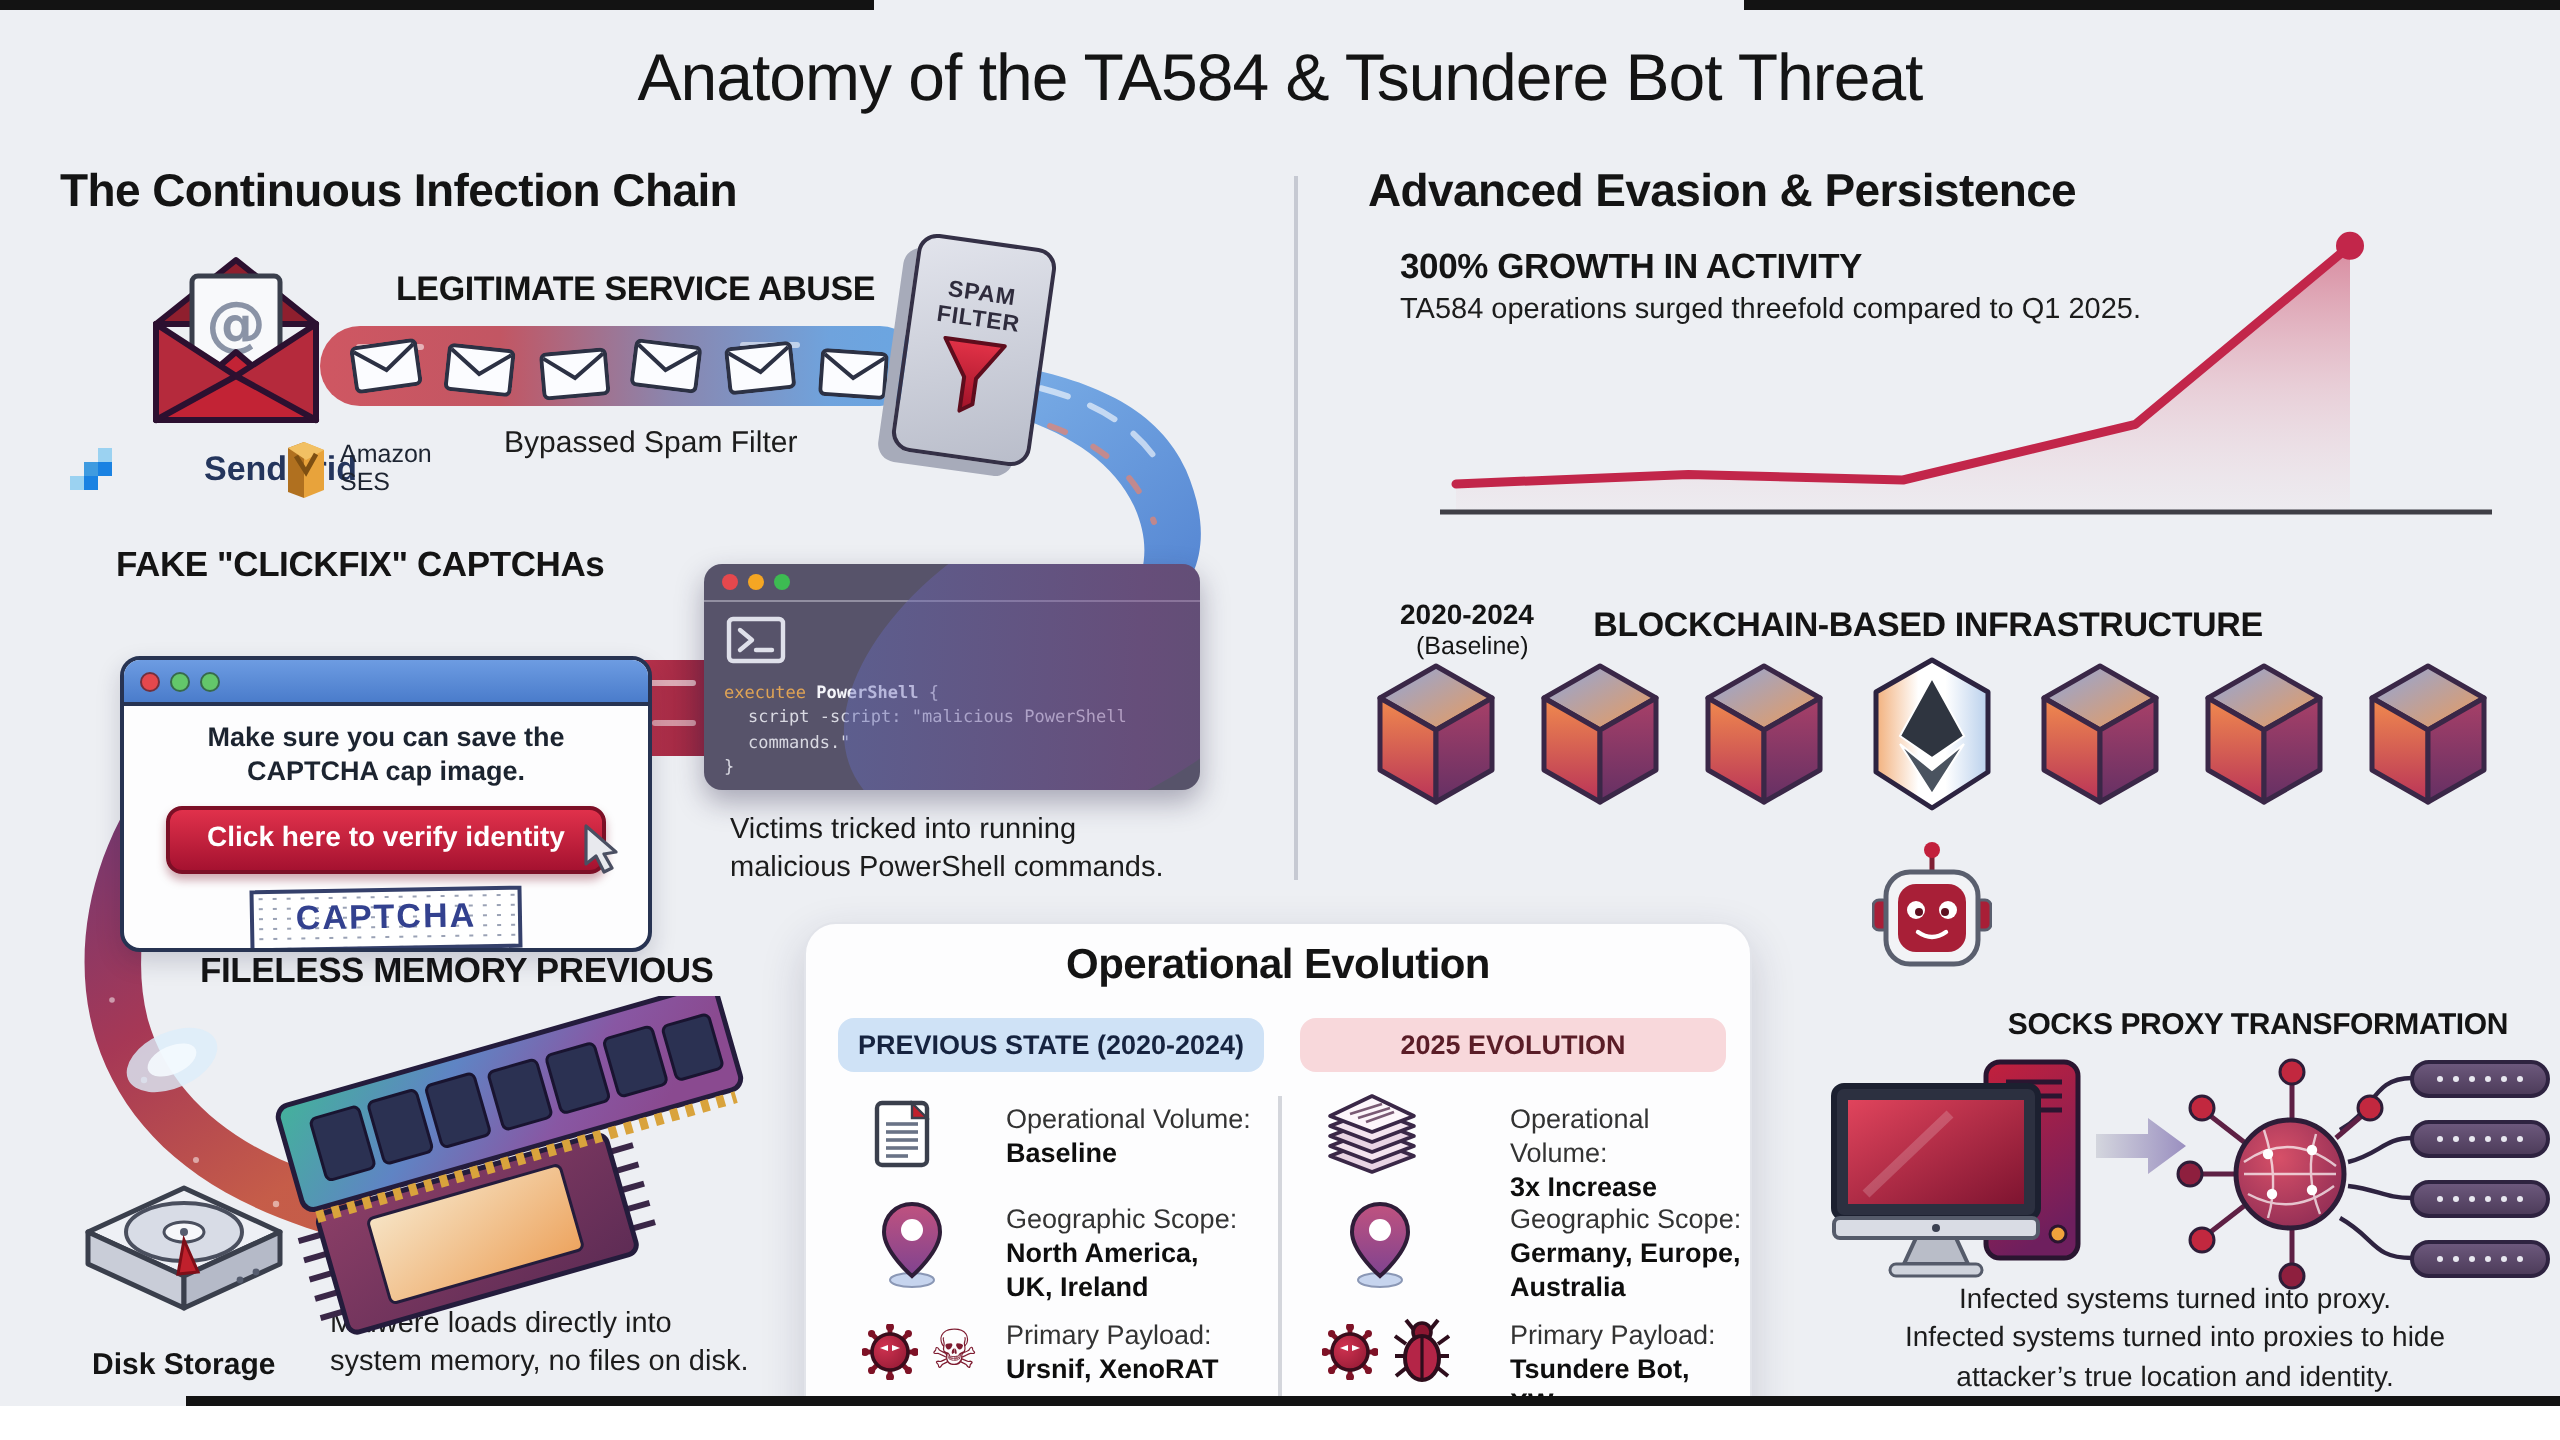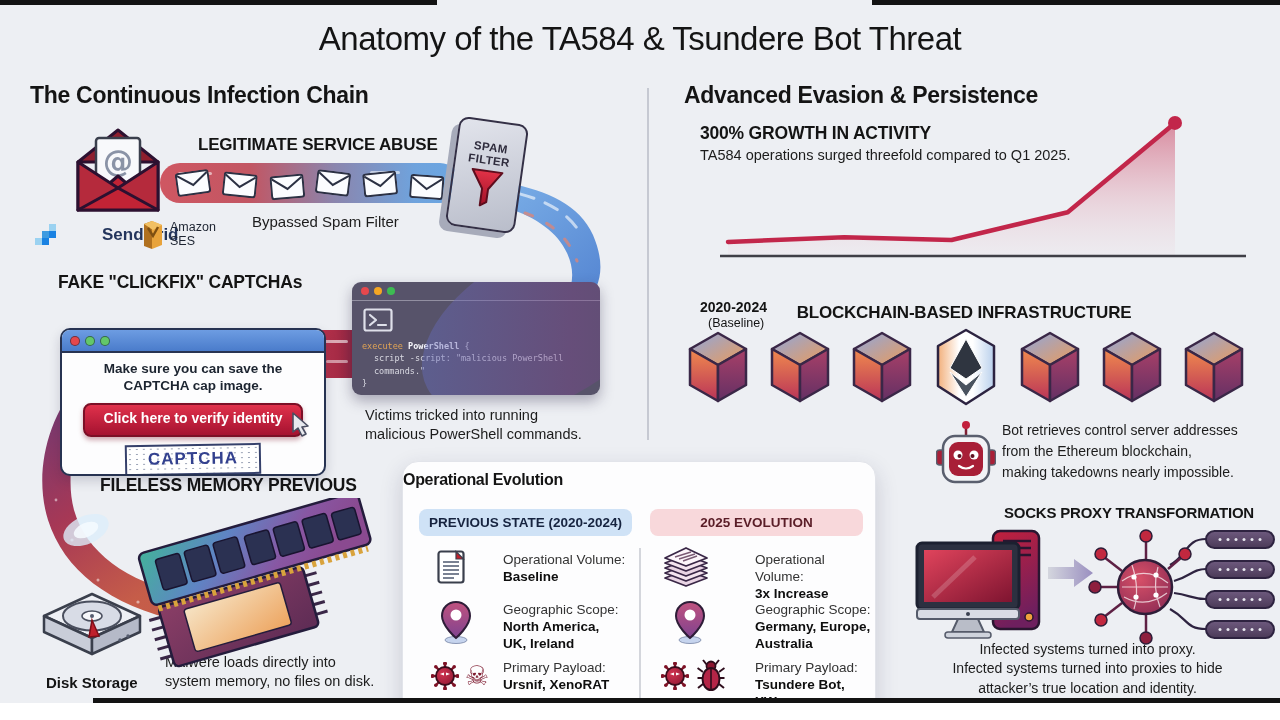--- a/index.html
+++ b/index.html
@@ -43,21 +43,21 @@
   .termbar{height:18px;display:flex;align-items:center;gap:5px;padding-left:9px;border-bottom:1.5px solid rgba(235,235,245,.4);}
   .tdot{width:8px;height:8px;border-radius:50%;}
   .code{font-family:"DejaVu Sans Mono",monospace;font-size:8.5px;line-height:1.45;color:#d9d9e2;padding:4px 10px 0;}
   .kw{color:#e0a455;} .cmd{color:#f5f5fa;font-weight:bold;}
   .term-swirl{position:absolute;left:60px;top:-30px;width:260px;height:150px;border-radius:50%;
               background:linear-gradient(120deg,rgba(95,115,195,.45),rgba(125,70,145,.4) 60%,rgba(90,60,120,.15));
               transform:rotate(-28deg);}
   
   .panel{width:472px;height:259px;background:#fdfdfe;border:1px solid #e2e4ea;border-radius:16px;
          box-shadow:0 8px 22px rgba(40,40,80,.18);}
-  .panel-title{position:absolute;top:9px;width:100%;font-size:16px;font-weight:800;letter-spacing:-.3px;}
+  .panel-title{position:absolute;top:9px;width:100%;text-align:center;font-size:21px;font-weight:800;letter-spacing:-.3px;}
   .pill{position:absolute;top:47px;width:213px;height:27px;border-radius:8px;font-size:13.5px;
         font-weight:800;text-align:center;line-height:27px;}
   .cell-label{font-size:13.5px;color:#333;line-height:1.25;}
   .cell-value{font-size:13.5px;font-weight:800;color:#0e0e0e;line-height:1.25;}
   .skull{font-family:"DejaVu Sans",sans-serif;font-size:27px;color:#7e1b30;font-weight:bold;line-height:1;}
   
   .sg-label{font-size:17px;font-weight:800;color:#24355c;margin-left:42px;}
   .az-label{font-size:12.5px;color:#1d2431;line-height:1.1;}
   .axis-lab{font-size:14px;font-weight:800;line-height:1.2;}
   .axis-sub{font-size:12.5px;font-weight:400;}
@@ -424,23 +424,20 @@
     <rect x="0.5" y="30" width="8" height="15" rx="3" fill="#a81f37" stroke="#5a5f6e" stroke-width="1.5"></rect>
     <rect x="51.5" y="30" width="8" height="15" rx="3" fill="#a81f37" stroke="#5a5f6e" stroke-width="1.5"></rect>
     <rect x="7" y="16" width="46" height="46" rx="12" fill="#f2f3f6" stroke="#5a5f6e" stroke-width="2.5"></rect>
     <rect x="13" y="22" width="34" height="34" rx="9" fill="#a81f37"></rect>
     <circle cx="22" cy="35" r="4.5" fill="#fff"></circle>
       <circle cx="23.5" cy="36" r="2" fill="#5e1020"></circle>
     <circle cx="38" cy="35" r="4.5" fill="#fff"></circle>
       <circle cx="36.5" cy="36" r="2" fill="#5e1020"></circle>
     <path d="M23,46 Q30,51 37,46" fill="none" stroke="#fff" stroke-width="2.2" stroke-linecap="round"></path>
   </svg>
-  <div class="abs cap ml" style="left:1002px;top:420px;font-size:14px;line-height:1.5;">Bot retrieves control server addresses
-from the Ethereum blockchain,
-making takedowns nearly impossible.</div>
 
   <div class="abs sec" style="left:920px;top:504px;width:334px;text-align:right;font-size:15px;">SOCKS PROXY TRANSFORMATION</div>
 
   <svg class="abs" style="left:915px;top:527px;" width="135" height="112" viewBox="0 0 135 112">
     <defs>
       <linearGradient id="g-tower" x1="0" y1="0" x2="0.3" y2="1">
         <stop offset="0" stop-color="#c3203c"></stop>
           <stop offset="1" stop-color="#6e1f5e"></stop>
       </linearGradient>
       <linearGradient id="g-screen" x1="0" y1="0" x2="1" y2="1">

